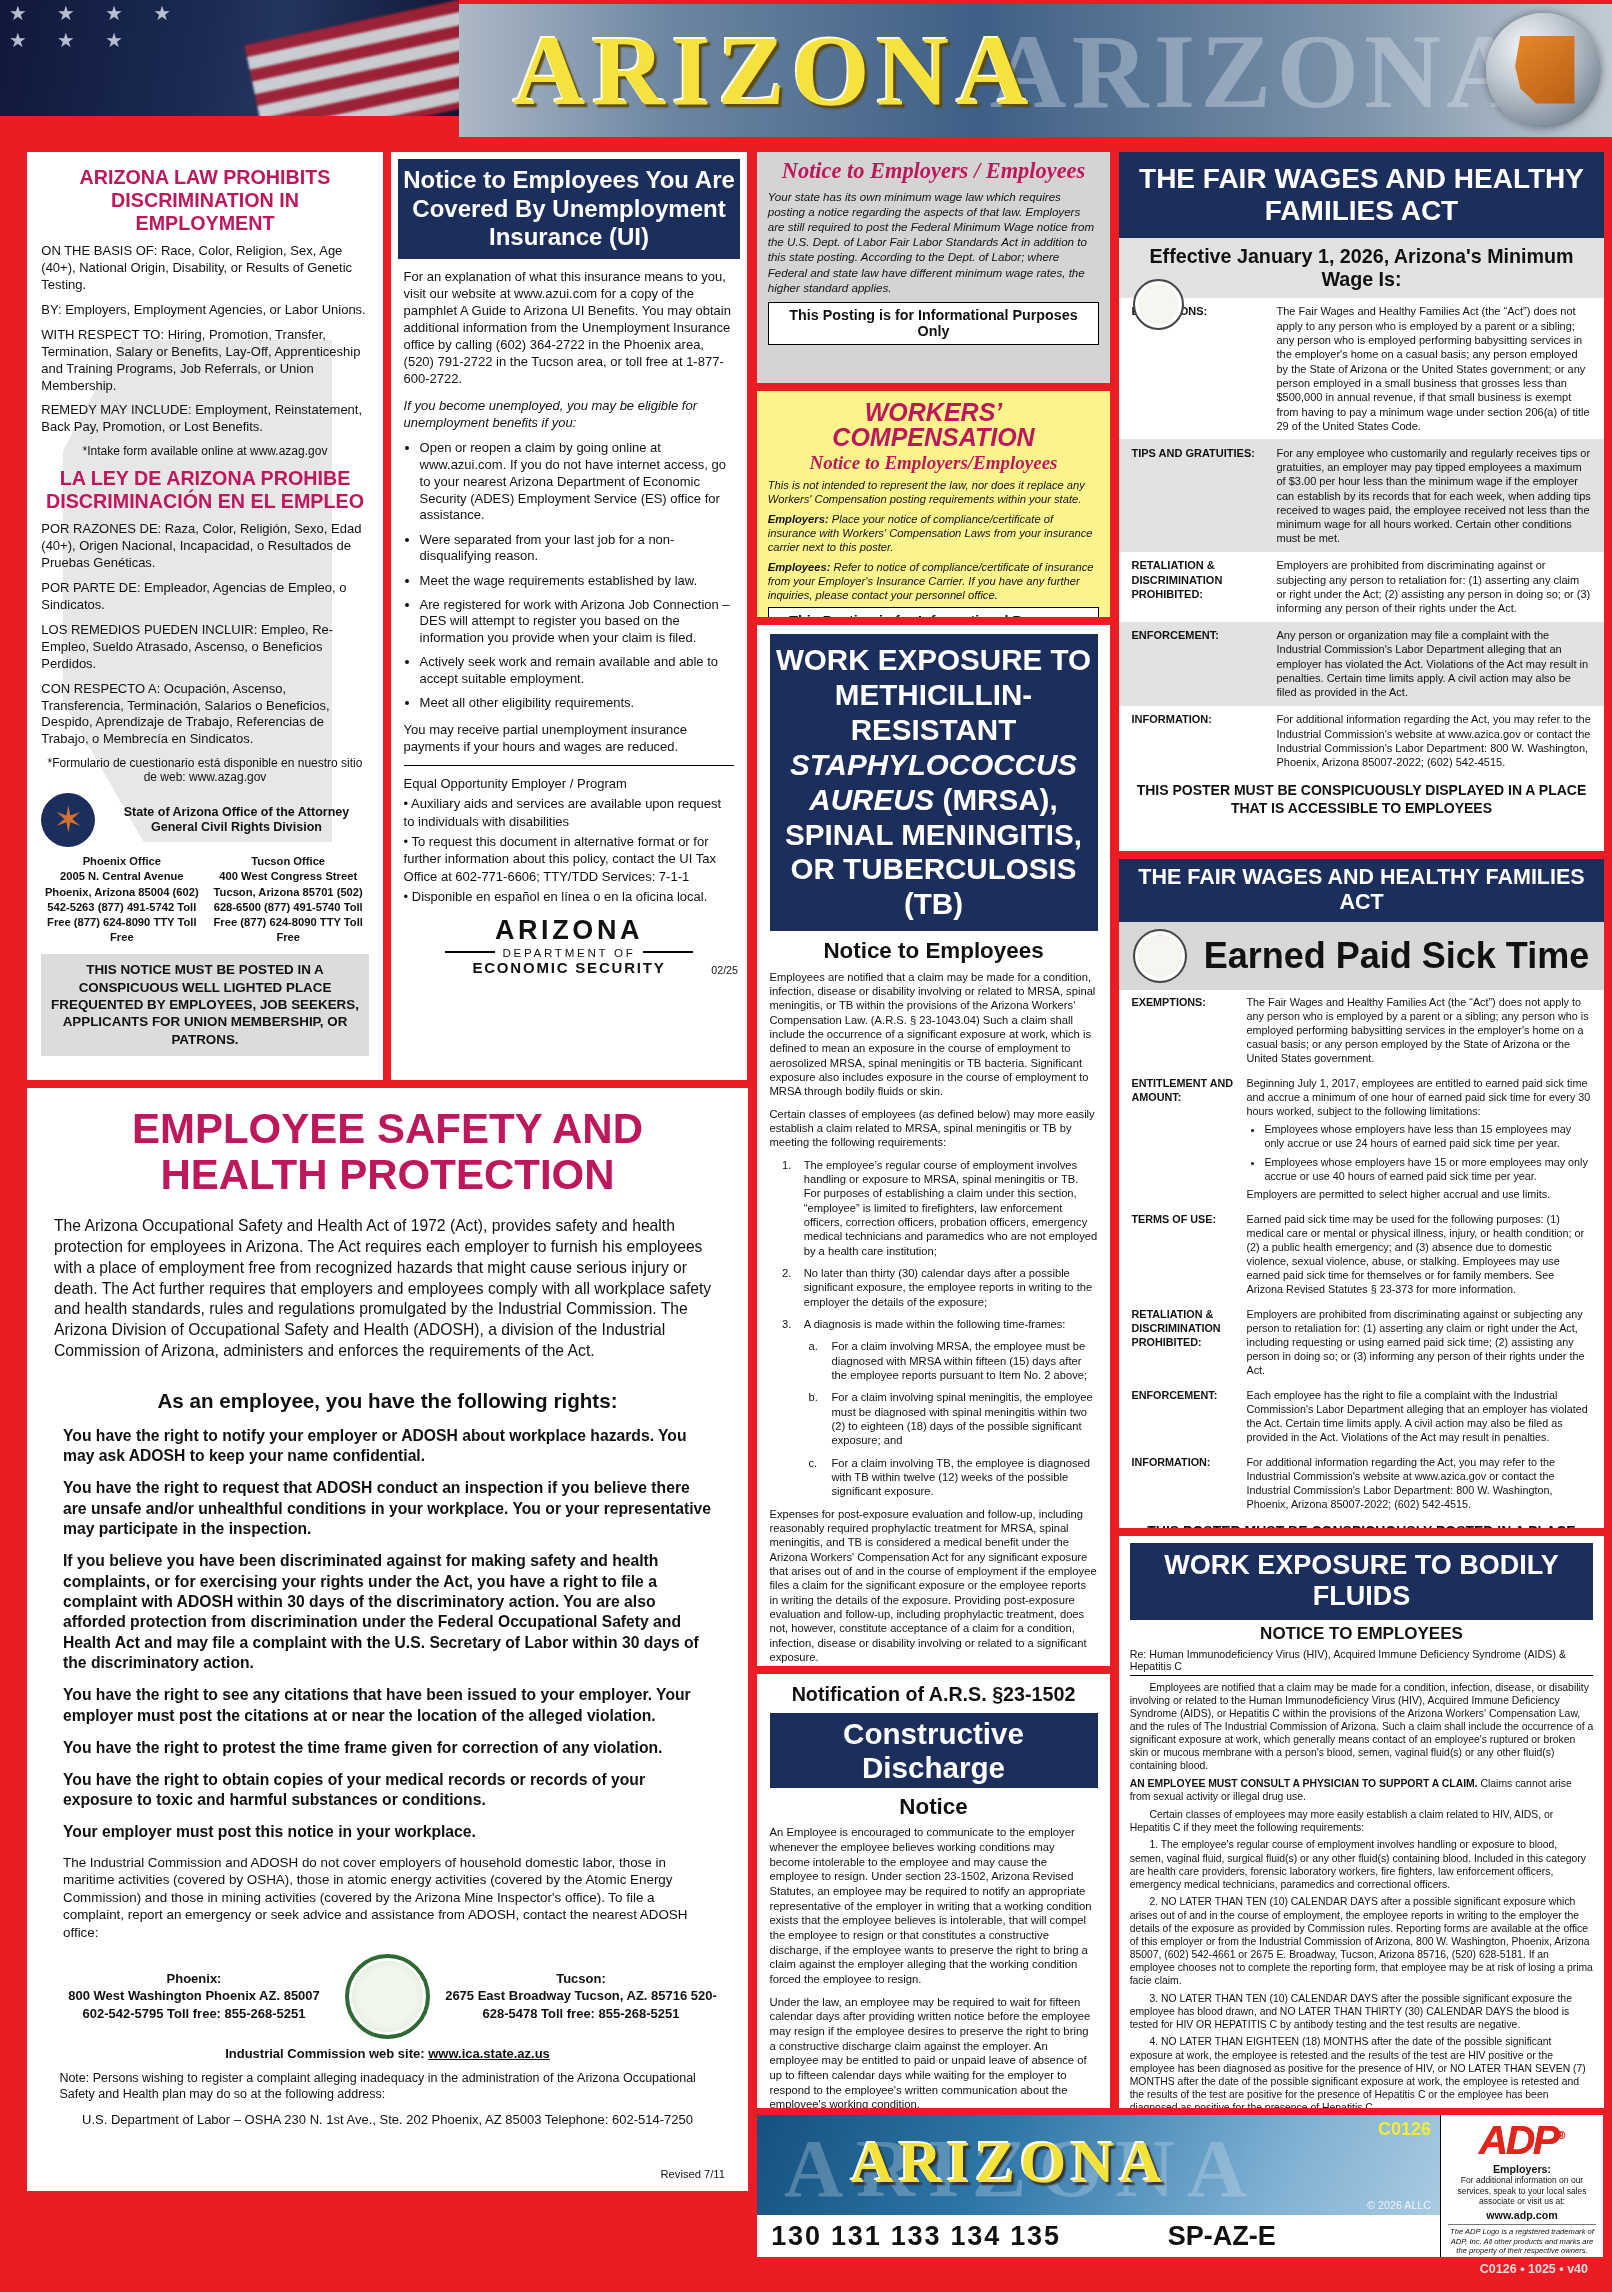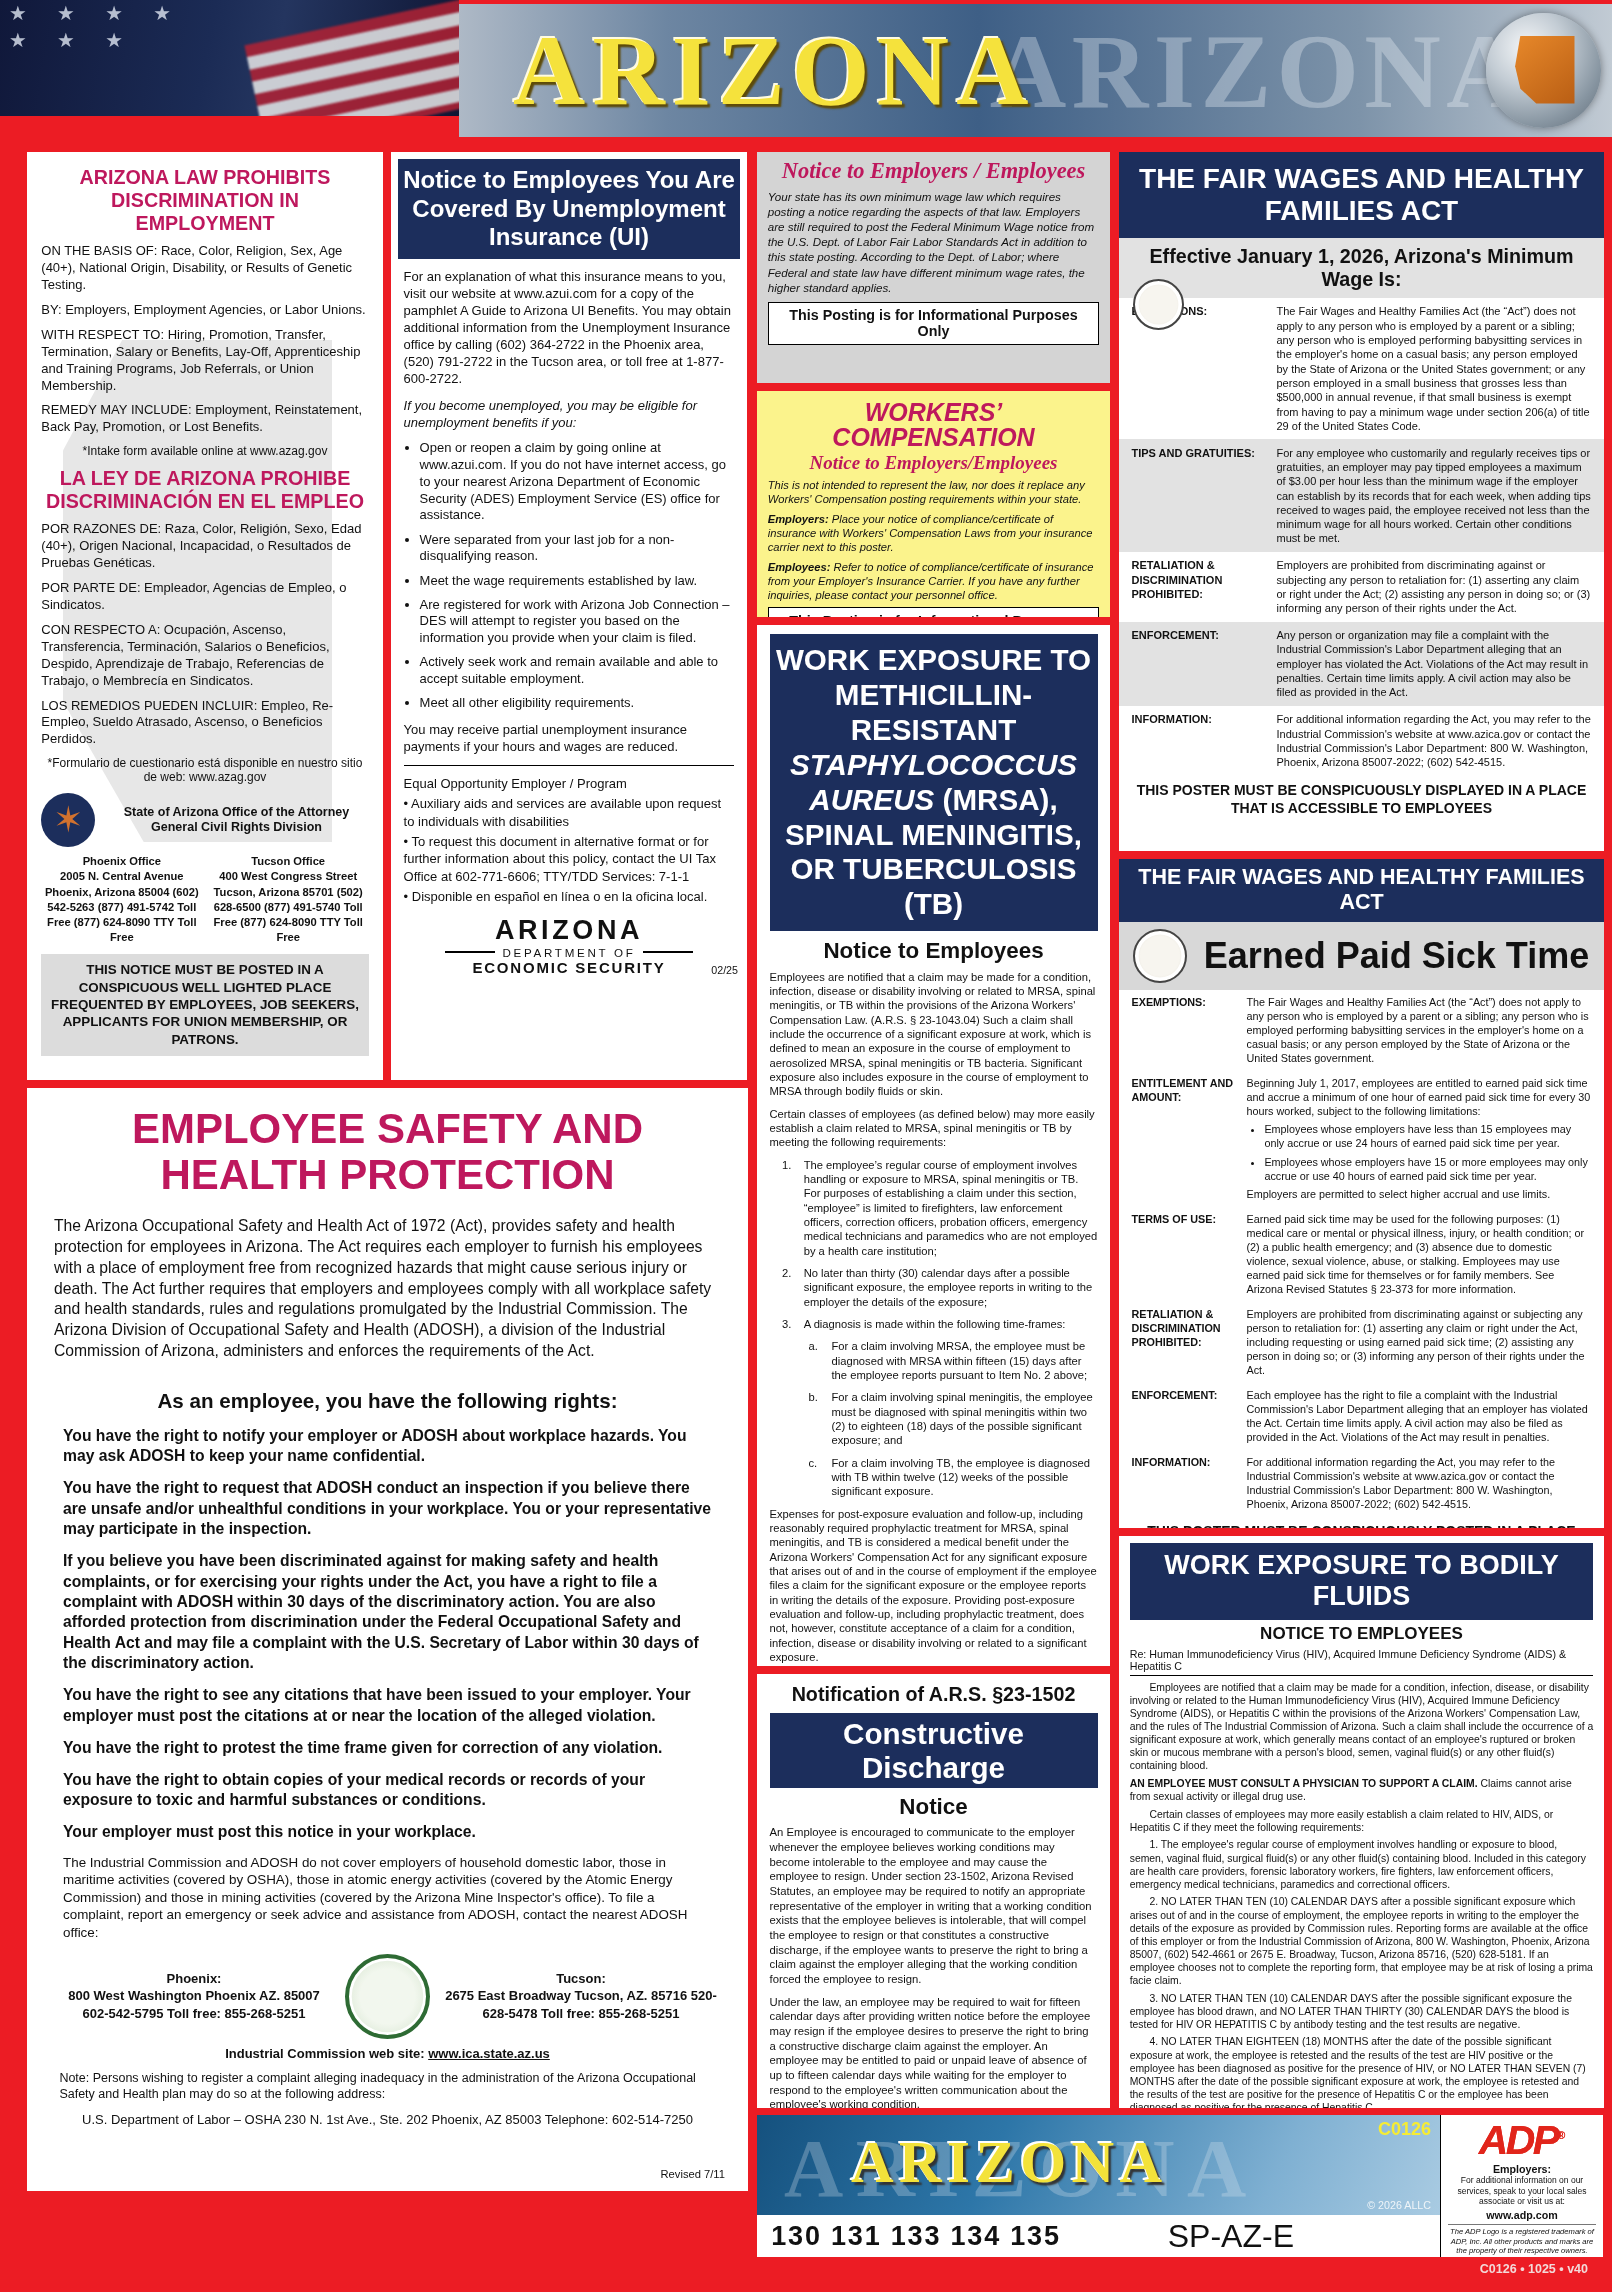--- a/index.html
+++ b/index.html
@@ -128,21 +128,21 @@
   .bn-left{position:relative;flex:1;display:flex;flex-direction:column;}
   .bn-art{position:relative;height:100px;background:linear-gradient(115deg,#15517e 0%,#2d76a8 35%,#7fb0d2 75%,#a9cbe2 100%);overflow:hidden;}
   .bn-art .ghost{position:absolute;left:27px;top:7.2px;font-family:"Liberation Serif",serif;font-weight:bold;font-size:82px;
     letter-spacing:12.5px;color:rgba(225,233,240,.28);white-space:nowrap;}
   .bn-art .main{position:absolute;left:94px;top:12.5px;font-family:"Liberation Serif",serif;font-weight:bold;font-size:59px;
     letter-spacing:5.4px;color:#f3e23a;text-shadow:-1.8px -1.8px 0 #ffffff,2.7px 2.7px 1.8px #333;}
   .bn-art .c0126{position:absolute;right:9px;top:3.6px;color:#f6ec33;font-weight:bold;font-size:18px;}
   .bn-art .allc{position:absolute;right:9px;bottom:3.6px;color:#eef4f8;font-size:10.7px;}
   .bn-nums{flex:1;display:flex;align-items:center;padding:0 14.3px;gap:107px;background:#fff;}
   .bn-nums .n{font-weight:bold;font-size:27px;letter-spacing:1.8px;}
-  .bn-nums .sp{font-weight:normal;font-size:32px;}
+  .bn-nums .sp{font-weight:bold;font-size:27px;}
   .bn-adp{width:163px;border-left:1.8px solid #000;background:#fff;text-align:center;padding:5.4px 7.2px;box-sizing:border-box;}
   .adp-logo{font-weight:900;font-style:italic;font-size:41px;color:#e1251b;letter-spacing:-2.7px;line-height:1;
     text-shadow:0 0 0 #e1251b;}
   .adp-logo sup{font-size:10.7px;letter-spacing:0;}
   .adp-emp{font-weight:bold;font-size:10.7px;margin-top:1.8px;}
   .adp-txt{font-size:8.5px;line-height:1.25;}
   .adp-url{font-weight:bold;font-size:10.7px;margin:1.8px 0;}
   .adp-legal{font-size:7.6px;font-style:italic;line-height:1.25;border-top:0.9px solid #777;padding-top:2.7px;margin-top:2.7px;}
   .corner{position:absolute;right:25px;top:2262px;color:#f3d9d9;font-size:12.5px;font-weight:bold;}
 </style>
@@ -168,22 +168,22 @@
     <div class="in">
       <div class="d-title navy-t">ARIZONA LAW PROHIBITS DISCRIMINATION IN EMPLOYMENT</div>
       <div class="d-p">ON THE BASIS OF: Race, Color, Religion, Sex, Age (40+), National Origin, Disability, or Results of Genetic Testing.</div>
       <div class="d-p">BY: Employers, Employment Agencies, or Labor Unions.</div>
       <div class="d-p">WITH RESPECT TO: Hiring, Promotion, Transfer, Termination, Salary or Benefits, Lay-Off, Apprenticeship and Training Programs, Job Referrals, or Union Membership.</div>
       <div class="d-p">REMEDY MAY INCLUDE: Employment, Reinstatement, Back Pay, Promotion, or Lost Benefits.</div>
       <div class="d-foot">*Intake form available online at www.azag.gov</div>
       <div class="d-title navy-t">LA LEY DE ARIZONA PROHIBE DISCRIMINACIÓN EN EL EMPLEO</div>
       <div class="d-p">POR RAZONES DE: Raza, Color, Religión, Sexo, Edad (40+), Origen Nacional, Incapacidad, o Resultados de Pruebas Genéticas.</div>
       <div class="d-p">POR PARTE DE: Empleador, Agencias de Empleo, o Sindicatos.</div>
+      <div class="d-p">LOS REMEDIOS PUEDEN INCLUIR: Empleo, Re-Empleo, Sueldo Atrasado, Ascenso, o Beneficios Perdidos.</div>
       <div class="d-p">CON RESPECTO A: Ocupación, Ascenso, Transferencia, Terminación, Salarios o Beneficios, Despido, Aprendizaje de Trabajo, Referencias de Trabajo, o Membrecía en Sindicatos.</div>
-      <div class="d-p">LOS REMEDIOS PUEDEN INCLUIR: Empleo, Re-Empleo, Sueldo Atrasado, Ascenso, o Beneficios Perdidos.</div>
       <div class="d-foot">*Formulario de cuestionario está disponible en nuestro sitio de web: www.azag.gov</div>
       <div class="ag-row">
         <div class="ag-seal">
             <span class="star">✶</span>
           </div>
         <div class="ag-name">State of Arizona Office of the Attorney General Civil Rights Division</div>
       </div>
       <div class="offices">
         <div>
           <span>Phoenix Office</span><br>

